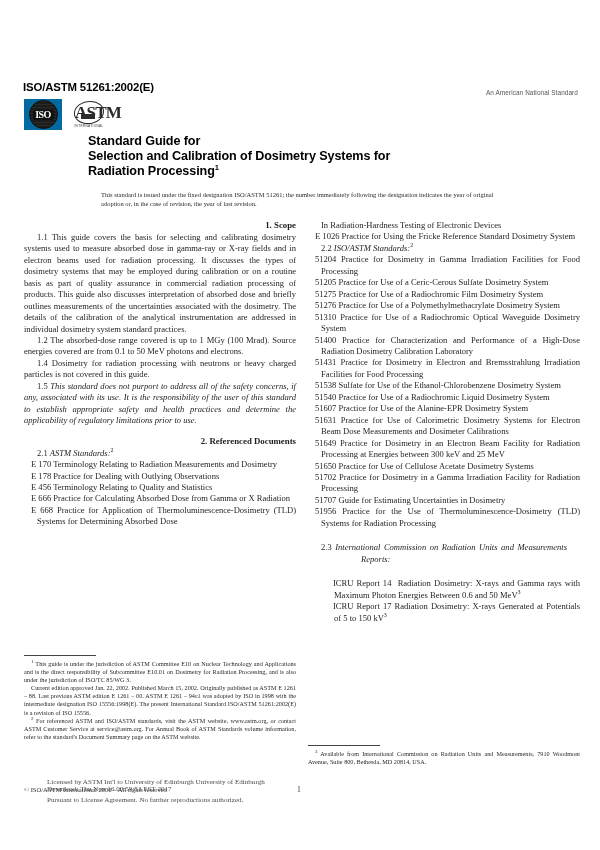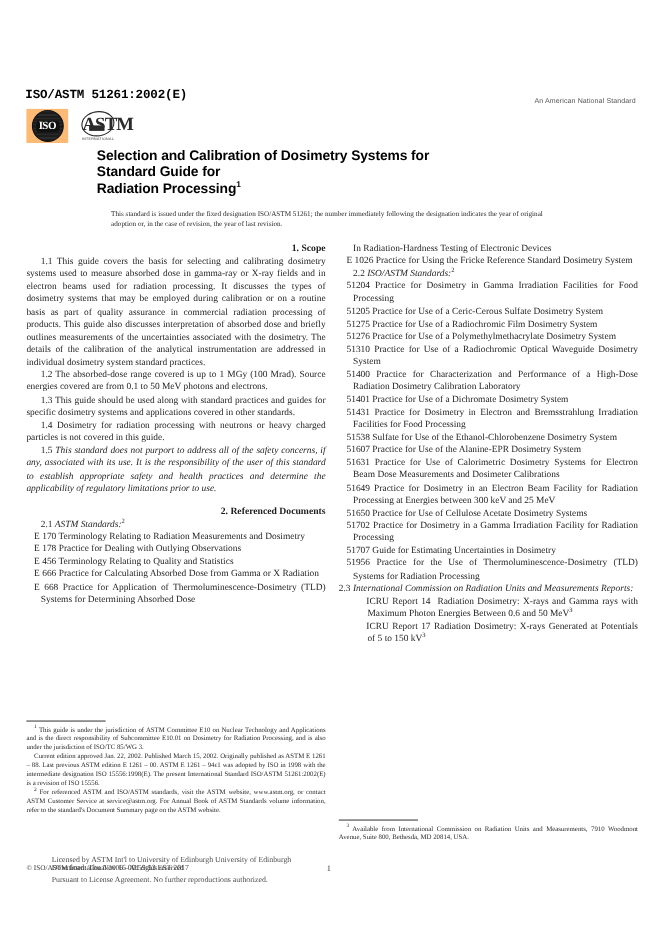--- a/index.html
+++ b/index.html
@@ -20,21 +20,21 @@
     left: 0; top: 0;
     width: 600px;
     height: 850px;
   }
 
   
   .doc-number {
     position: absolute;
     left: 23px;
     top: 81px;
-    font-family: Liberation Mono, monospace;
+    font-family: Liberation Sans, sans-serif;
     font-weight: bold;
     font-size: 11.4px;
     letter-spacing: -0.15px;
     color: #000;
   }
   .ansi-note {
     position: absolute;
     right: 22px;
     top: 89px;
     font-family: "Liberation Sans", sans-serif;
@@ -47,21 +47,21 @@
   .logos {
     position: absolute;
     left: 24px;
     top: 99px;
     height: 34px;
   }
   .iso-logo {
     position: absolute;
     left: 0; top: 0;
     width: 38px; height: 31px;
-    background: #fdba74;
+    background: #0369a1;
     display: flex;
     align-items: center;
     justify-content: center;
   }
   .iso-logo .globe {
     width: 27px; height: 27px;
     border-radius: 50%;
     background:
       repeating-linear-gradient(to bottom, #2b2b2b 0 1px, transparent 1px 3px),
       #1c1c1c;
@@ -209,21 +209,21 @@
     padding-left: 13px;
     text-indent: -6px;
     text-align: justify;
   }
   ul.refs li.cont {
     text-indent: 0;
     padding-left: 13px;
   }
 
   .hang {
-    margin: 0;
+    margin: 13px;
     text-align: justify;
     text-indent: -40px;
     padding-left: 40px;
   }
   .hang .num { font-style: normal; }
   .hang em { font-style: italic; }
 
   ul.icru {
     list-style: none;
     margin: 0;
@@ -303,32 +303,31 @@
       <div class="mark">
         <div class="ring"></div>
         <div class="letters">ASTM</div>
         <div class="bar"></div>
       </div>
       <div class="intl">INTERNATIONAL</div>
     </div>
   </div>
 
   <div class="title-block">
+    <div>Standard Guide for</div>
     <div>Selection and Calibration of Dosimetry Systems for</div>
-    <div>Standard Guide for</div>
     <div><span>Radiation Processing</span><sup>1</sup></div>
   </div>
 
   <div class="standard-note">This standard is issued under the fixed designation ISO/ASTM 51261; the number immediately following the designation indicates the year of original adoption or, in the case of revision, the year of last revision.</div>
 
   <div class="col col-left">
     <h2 class="sec">1. Scope</h2>
     <p class="para">1.1  This guide covers the basis for selecting and calibrating dosimetry systems used to measure absorbed dose in gamma-ray or X-ray fields and in electron beams used for radiation processing. It discusses the types of dosimetry systems that may be employed during calibration or on a routine basis as part of quality assurance in commercial radiation processing of products. This guide also discusses interpretation of absorbed dose and briefly outlines measurements of the uncertainties associated with the dosimetry. The details of the calibration of the analytical instrumentation are addressed in individual dosimetry system standard practices.</p>
     <p class="para">1.2  The absorbed-dose range covered is up to 1 MGy (100 Mrad). Source energies covered are from 0.1 to 50 MeV photons and electrons.</p>
-    <p class="para">1.3  This guide should be used along with standard practices and guides for specific dosimetry systems and applications covered in other standards.</p>
     <p class="para">1.4  Dosimetry for radiation processing with neutrons or heavy charged particles is not covered in this guide.</p>
     <p class="para italic"><span style="font-style:normal">1.5 </span><span>This standard does not purport to address all of the safety concerns, if any, associated with its use. It is the responsibility of the user of this standard to establish appropriate safety and health practices and determine the applicability of regulatory limitations prior to use.</span></p>
 
     <h2 class="sec spaced">2. Referenced Documents</h2>
     <p class="sub"><span class="lead">2.1  </span><span>ASTM Standards:</span><sup>2</sup></p>
 
     <ul class="refs">
       <li><span>E 170</span> <span>Terminology Relating to Radiation Measurements and Dosimetry</span></li>
       <li><span>E 178</span> <span>Practice for Dealing with Outlying Observations</span></li>
       <li><span>E 456</span> <span>Terminology Relating to Quality and Statistics</span></li>
@@ -345,23 +344,23 @@
 
     <p class="sub"><span class="lead">2.2  </span><span>ISO/ASTM Standards:</span><sup>2</sup></p>
 
     <ul class="refs">
       <li><span>51204</span> <span>Practice for Dosimetry in Gamma Irradiation Facilities for Food Processing</span></li>
       <li><span>51205</span> <span>Practice for Use of a Ceric-Cerous Sulfate Dosimetry System</span></li>
       <li><span>51275</span> <span>Practice for Use of a Radiochromic Film Dosimetry System</span></li>
       <li><span>51276</span> <span>Practice for Use of a Polymethylmethacrylate Dosimetry System</span></li>
       <li><span>51310</span> <span>Practice for Use of a Radiochromic Optical Waveguide Dosimetry System</span></li>
       <li><span>51400</span> <span>Practice for Characterization and Performance of a High-Dose Radiation Dosimetry Calibration Laboratory</span></li>
-      <li><span>51401</span> <span>Practice for Use of a Dichromate Dosimetry System</span></li>
       <li><span>51431</span> <span>Practice for Dosimetry in Electron and Bremsstrahlung Irradiation Facilities for Food Processing</span></li>
       <li><span>51538</span> <span>Sulfate for Use of the Ethanol-Chlorobenzene Dosimetry System</span></li>
+      <li><span>51540</span> <span>Practice for Use of a Radiochromic Liquid Dosimetry System</span></li>
       <li><span>51607</span> <span>Practice for Use of the Alanine-EPR Dosimetry System</span></li>
       <li><span>51631</span> <span>Practice for Use of Calorimetric Dosimetry Systems for Electron Beam Dose Measurements and Dosimeter Calibrations</span></li>
       <li><span>51649</span> <span>Practice for Dosimetry in an Electron Beam Facility for Radiation Processing at Energies between 300 keV and 25 MeV</span></li>
       <li><span>51650</span> <span>Practice for Use of Cellulose Acetate Dosimetry Systems</span></li>
       <li><span>51702</span> <span>Practice for Dosimetry in a Gamma Irradiation Facility for Radiation Processing</span></li>
       <li><span>51707</span> <span>Guide for Estimating Uncertainties in Dosimetry</span></li>
       <li><span>51956</span> <span>Practice for the Use of Thermoluminescence-Dosimetry (TLD) Systems for Radiation Processing</span></li>
     </ul>
 
     <p class="hang"><span class="num">2.3  </span><em>International Commission on Radiation Units and Measurements Reports:</em></p>

